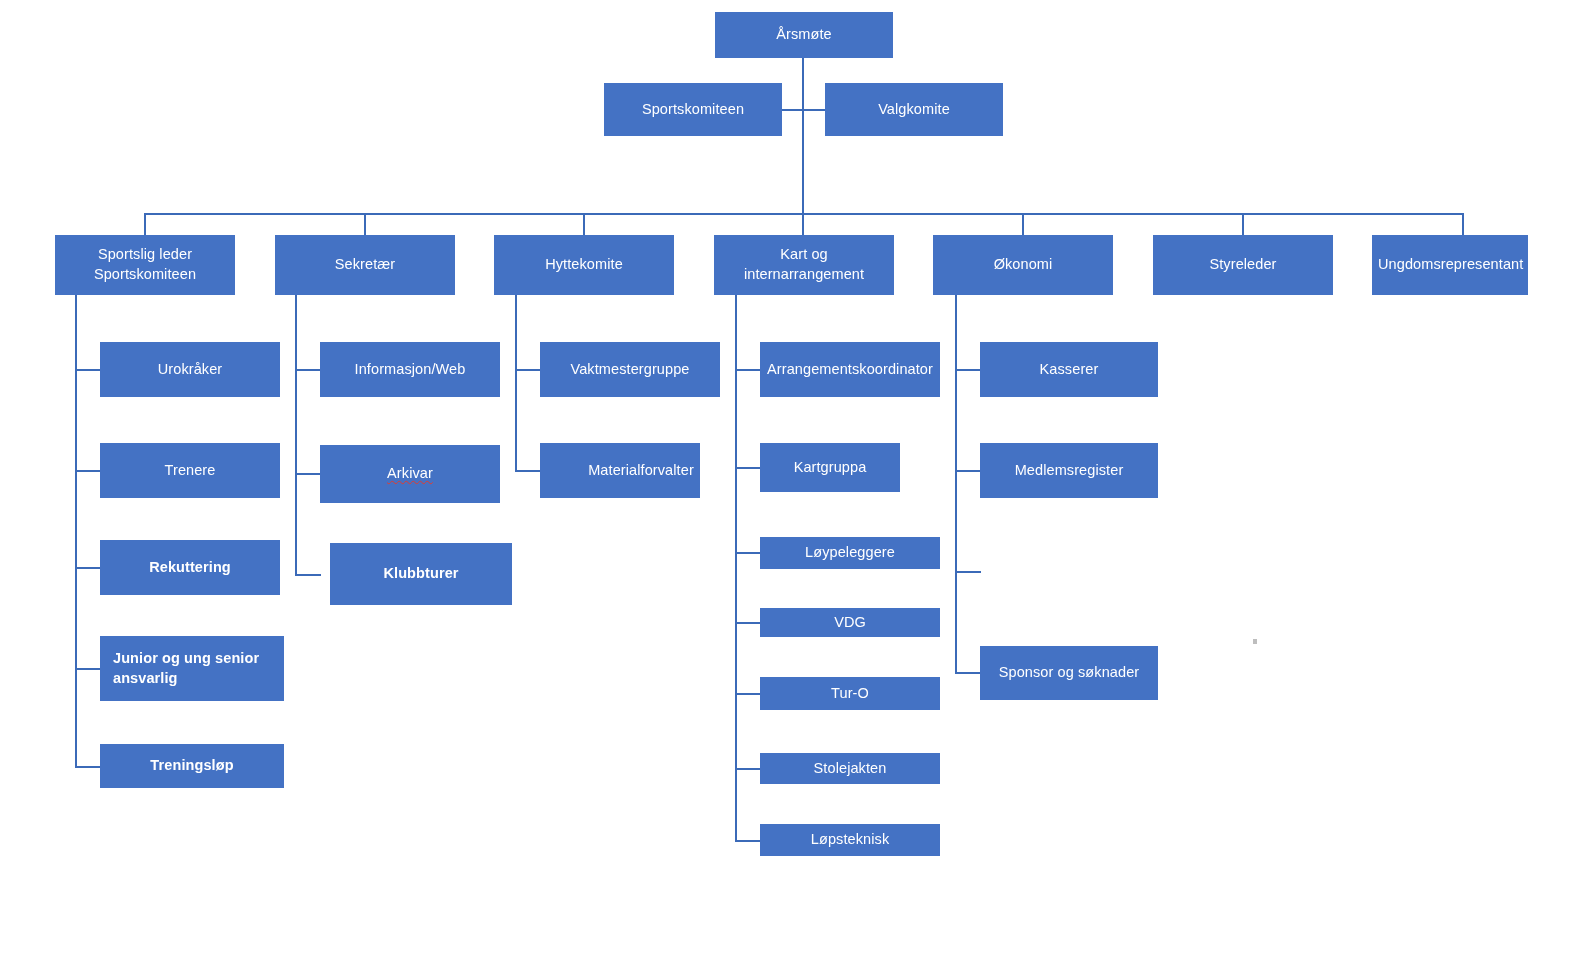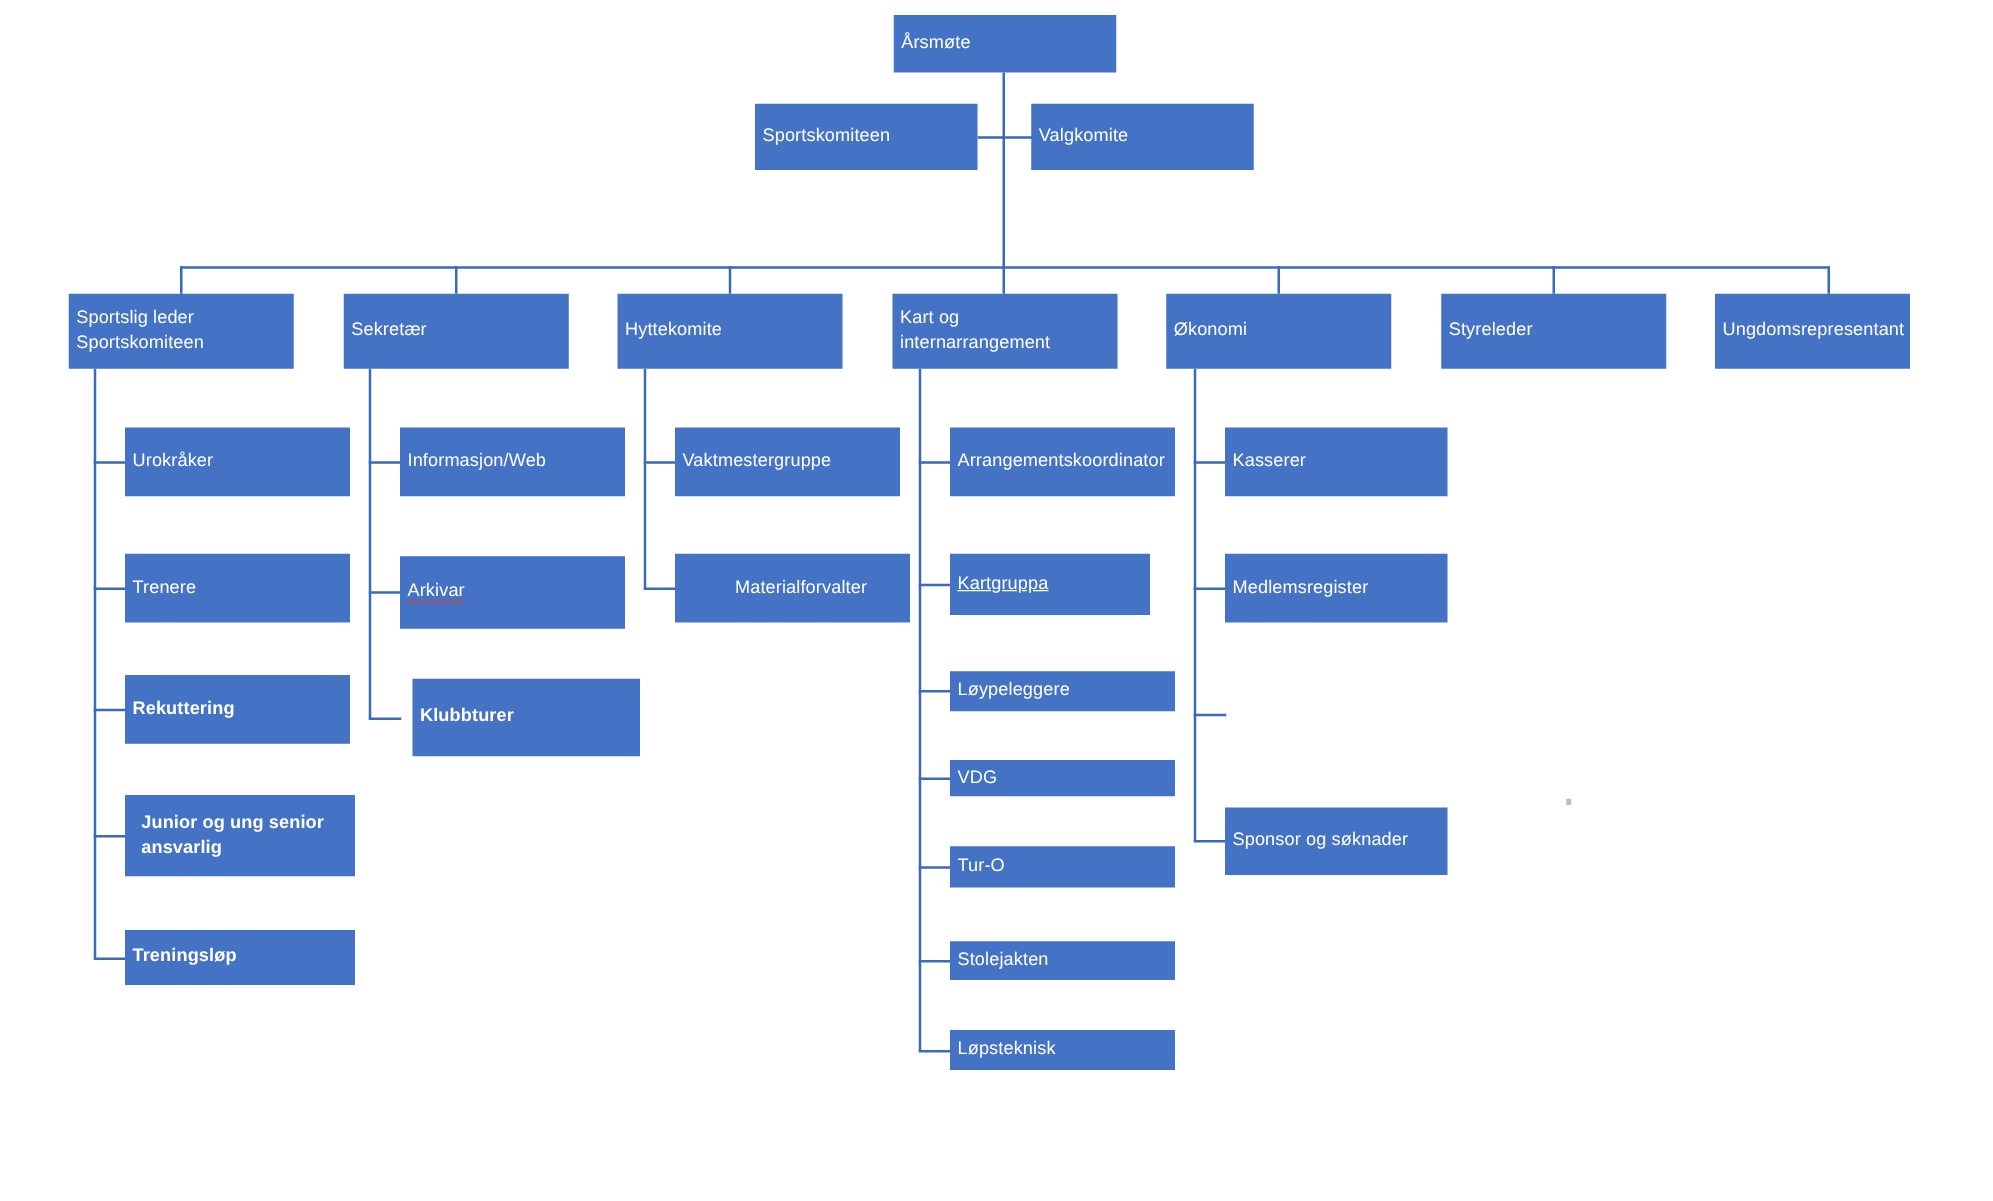--- a/index.html
+++ b/index.html
@@ -18,20 +18,21 @@
     background: #ffffff;
     overflow: hidden;
   }
   .node {
     position: absolute;
     background: #4472C4;
     color: #ffffff;
     display: flex;
     align-items: center;
     justify-content: center;
+    text-align: center;
     box-sizing: border-box;
     font-size: 14.5px;
     line-height: 1.35;
     letter-spacing: 0.1px;
     padding: 2px 6px;
     -webkit-font-smoothing: antialiased;
   }
   .node.bold {
     font-weight: bold;
   }
@@ -174,28 +175,28 @@
   <div class="node" style="left:320px; top:445px; width:180px; height:58px;">
     <span class="label spell">Arkivar</span>
   </div>
   <div class="node bold" style="left:320px; top:543px; width:182px; height:62px;margin-left:10px;">
     <span class="label">Klubbturer</span>
   </div>
 
   <div class="node" style="left:540px; top:342px; width:180px; height:55px;">
     <span class="label">Vaktmestergruppe</span>
   </div>
-  <div class="node" style="left:540px; top:443px; width:188px; height:55px;padding-left:48px;">
+  <div class="node" style="left:540px; top:443px; width:160px; height:55px;padding-left:48px;">
     <span class="label">Materialforvalter</span>
   </div>
 
   <div class="node" style="left:760px; top:342px; width:180px; height:55px;">
     <span class="label">Arrangementskoordinator</span>
   </div>
-  <div class="node" style="left:760px; top:443px; width:160px; height:49px;text-decoration:underline;">
+  <div class="node" style="left:760px; top:443px; width:140px; height:49px;">
     <span class="label">Kartgruppa</span>
   </div>
   <div class="node" style="left:760px; top:537px; width:180px; height:32px;">
     <span class="label">Løypeleggere</span>
   </div>
   <div class="node" style="left:760px; top:608px; width:180px; height:29px;">
     <span class="label">VDG</span>
   </div>
   <div class="node" style="left:760px; top:677px; width:180px; height:33px;">
     <span class="label">Tur-O</span>

